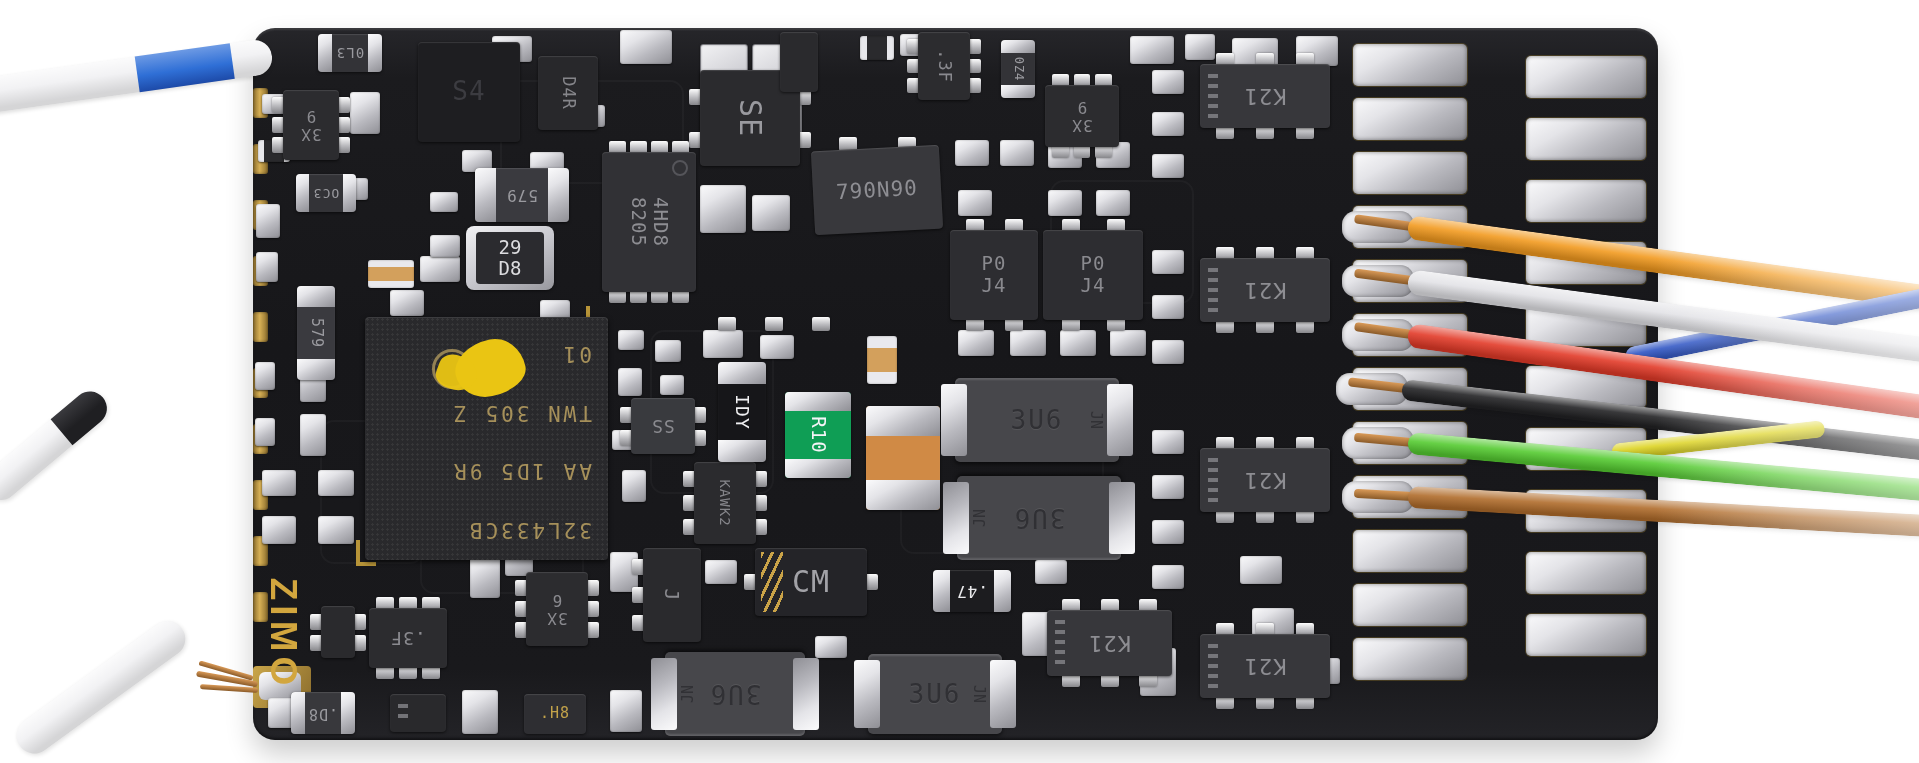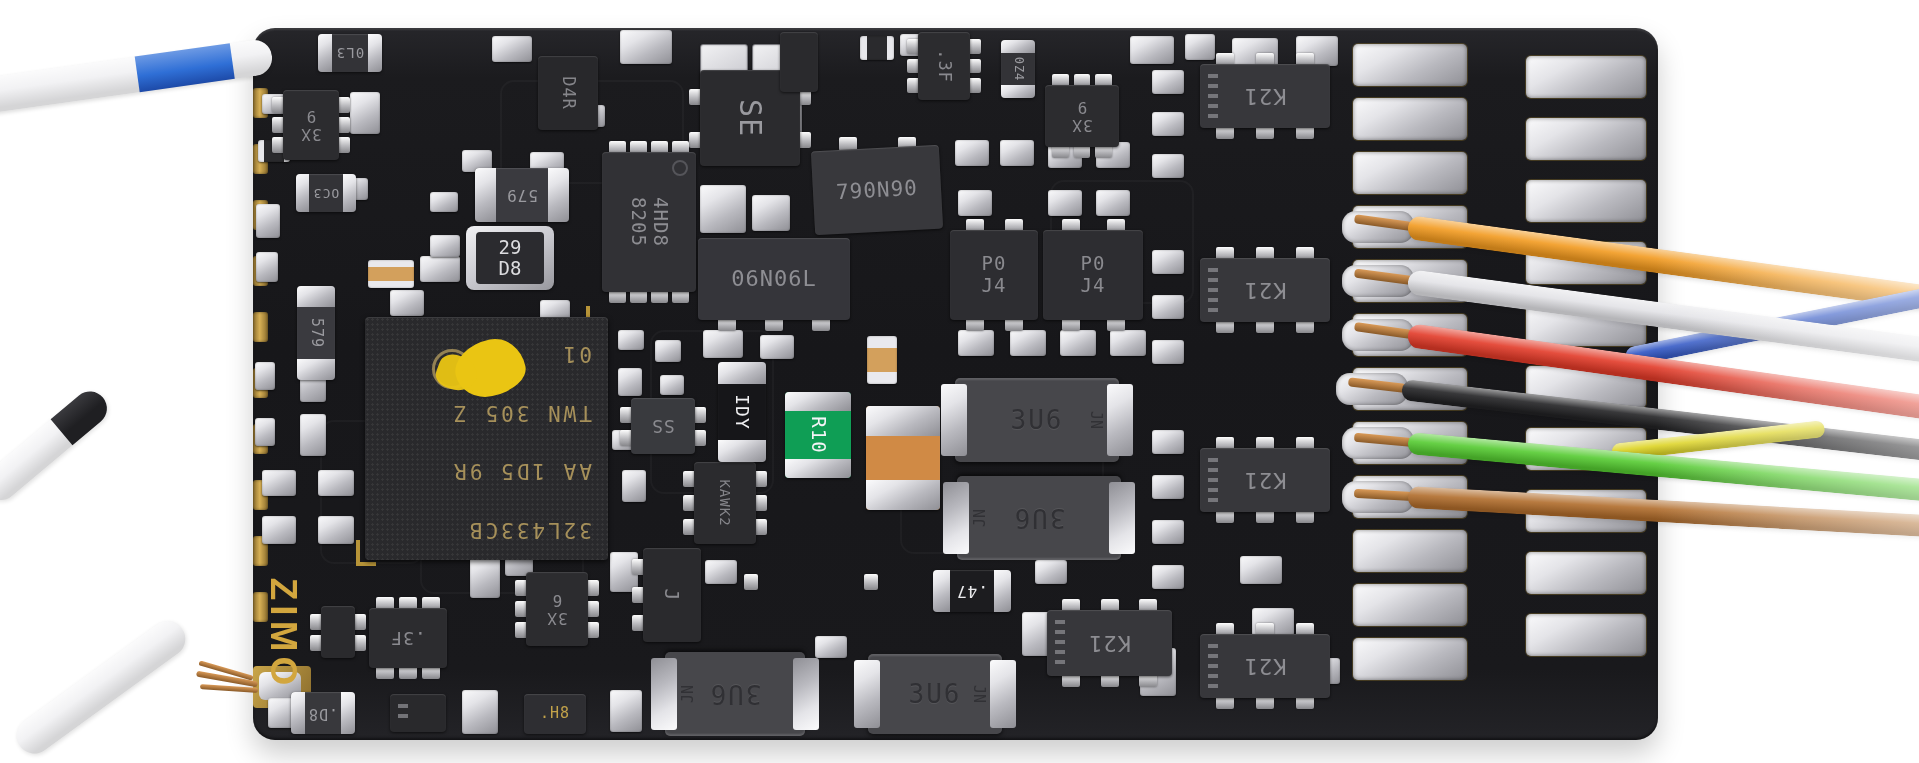--- a/index.html
+++ b/index.html
@@ -139,20 +139,23 @@
     <div style="position: absolute; left: 815px; top: 636px; width: 32px; height: 22px; border-radius: 3px; background: linear-gradient(150deg, rgb(251, 251, 252) 0%, rgb(228, 228, 232) 30%, rgb(185, 185, 191) 62%, rgb(143, 143, 149) 100%); box-shadow: rgba(0, 0, 0, 0.55) 0px 1px 2px, rgba(0, 0, 0, 0.35) 0px 0px 2px inset; z-index: 2;"></div>
     <div style="position: absolute; left: 1022px; top: 612px; width: 36px; height: 44px; border-radius: 3px; background: linear-gradient(150deg, rgb(251, 251, 252) 0%, rgb(228, 228, 232) 30%, rgb(185, 185, 191) 62%, rgb(143, 143, 149) 100%); box-shadow: rgba(0, 0, 0, 0.55) 0px 1px 2px, rgba(0, 0, 0, 0.35) 0px 0px 2px inset; z-index: 2;"></div>
     <div style="position: absolute; left: 1035px; top: 560px; width: 32px; height: 24px; border-radius: 3px; background: linear-gradient(150deg, rgb(251, 251, 252) 0%, rgb(228, 228, 232) 30%, rgb(185, 185, 191) 62%, rgb(143, 143, 149) 100%); box-shadow: rgba(0, 0, 0, 0.55) 0px 1px 2px, rgba(0, 0, 0, 0.35) 0px 0px 2px inset; z-index: 2;"></div>
     <div style="position: absolute; left: 1140px; top: 648px; width: 36px; height: 48px; border-radius: 3px; background: linear-gradient(150deg, rgb(251, 251, 252) 0%, rgb(228, 228, 232) 30%, rgb(185, 185, 191) 62%, rgb(143, 143, 149) 100%); box-shadow: rgba(0, 0, 0, 0.55) 0px 1px 2px, rgba(0, 0, 0, 0.35) 0px 0px 2px inset; z-index: 2;"></div>
     <div style="position: absolute; left: 1240px; top: 556px; width: 42px; height: 28px; border-radius: 3px; background: linear-gradient(150deg, rgb(251, 251, 252) 0%, rgb(228, 228, 232) 30%, rgb(185, 185, 191) 62%, rgb(143, 143, 149) 100%); box-shadow: rgba(0, 0, 0, 0.55) 0px 1px 2px, rgba(0, 0, 0, 0.35) 0px 0px 2px inset; z-index: 2;"></div>
     <div style="position: absolute; left: 1252px; top: 608px; width: 42px; height: 28px; border-radius: 3px; background: linear-gradient(150deg, rgb(251, 251, 252) 0%, rgb(228, 228, 232) 30%, rgb(185, 185, 191) 62%, rgb(143, 143, 149) 100%); box-shadow: rgba(0, 0, 0, 0.55) 0px 1px 2px, rgba(0, 0, 0, 0.35) 0px 0px 2px inset; z-index: 2;"></div>
     <div style="position: absolute; left: 1302px; top: 658px; width: 38px; height: 26px; border-radius: 3px; background: linear-gradient(150deg, rgb(251, 251, 252) 0%, rgb(228, 228, 232) 30%, rgb(185, 185, 191) 62%, rgb(143, 143, 149) 100%); box-shadow: rgba(0, 0, 0, 0.55) 0px 1px 2px, rgba(0, 0, 0, 0.35) 0px 0px 2px inset; z-index: 2;"></div>
     <div style="position: absolute; left: 705px; top: 560px; width: 32px; height: 24px; border-radius: 3px; background: linear-gradient(150deg, rgb(251, 251, 252) 0%, rgb(228, 228, 232) 30%, rgb(185, 185, 191) 62%, rgb(143, 143, 149) 100%); box-shadow: rgba(0, 0, 0, 0.55) 0px 1px 2px, rgba(0, 0, 0, 0.35) 0px 0px 2px inset; z-index: 2;"></div>
     <div style="position: absolute; left: 268px; top: 698px; width: 32px; height: 30px; border-radius: 3px; background: linear-gradient(150deg, rgb(251, 251, 252) 0%, rgb(228, 228, 232) 30%, rgb(185, 185, 191) 62%, rgb(143, 143, 149) 100%); box-shadow: rgba(0, 0, 0, 0.55) 0px 1px 2px, rgba(0, 0, 0, 0.35) 0px 0px 2px inset; z-index: 2;"></div>
     <div style="position: absolute; left: 867px; top: 336px; width: 30px; height: 48px; border-radius: 3px; background: linear-gradient(rgb(233, 233, 237) 0px, rgb(233, 233, 237) 24%, rgb(211, 160, 92) 24%, rgb(211, 160, 92) 76%, rgb(233, 233, 237) 76%); box-shadow: rgba(0, 0, 0, 0.55) 0px 1px 2px, rgba(0, 0, 0, 0.35) 0px 0px 2px inset; z-index: 2;"></div>
+    <div style="position: absolute; left: 418px; top: 42px; width: 102px; height: 100px; background: rgb(30, 30, 33); border-radius: 4px; box-shadow: rgba(0, 0, 0, 0.6) 0px 1px 3px, rgba(255, 255, 255, 0.12) 0px 1px 1px inset; z-index: 2;">
+      <div style="position: absolute; inset: 0px; display: flex; align-items: center; justify-content: center; white-space: pre-line; text-align: center; line-height: 1.15; letter-spacing: 1px; font-family: &quot;DejaVu Sans Mono&quot;, monospace; transform: rotate(0deg); color: rgb(60, 60, 65); font-size: 26px;">S4</div>
+    </div>
     <div style="position: absolute; left: 538px; top: 56px; width: 60px; height: 74px; background: rgb(40, 40, 43); border-radius: 4px; box-shadow: rgba(0, 0, 0, 0.6) 0px 1px 3px, rgba(255, 255, 255, 0.12) 0px 1px 1px inset; z-index: 2;">
       <div style="position: absolute; inset: 0px; display: flex; align-items: center; justify-content: center; white-space: pre-line; text-align: center; line-height: 1.15; letter-spacing: 1px; font-family: &quot;DejaVu Sans Mono&quot;, monospace; transform: rotate(90deg); color: rgb(133, 133, 138); font-size: 17px;">D4R</div>
     </div>
     <div style="position: absolute; background: linear-gradient(rgb(253, 253, 253), rgb(185, 185, 189) 55%, rgb(135, 135, 139)); border-radius: 2px; box-shadow: rgba(0, 0, 0, 0.5) 0px 0px 2px; left: 689px; top: 88.5px; width: 14px; height: 16px; z-index: 2;"></div>
     <div style="position: absolute; background: linear-gradient(rgb(253, 253, 253), rgb(185, 185, 189) 55%, rgb(135, 135, 139)); border-radius: 2px; box-shadow: rgba(0, 0, 0, 0.5) 0px 0px 2px; left: 689px; top: 131.5px; width: 14px; height: 16px; z-index: 2;"></div>
     <div style="position: absolute; background: linear-gradient(rgb(253, 253, 253), rgb(185, 185, 189) 55%, rgb(135, 135, 139)); border-radius: 2px; box-shadow: rgba(0, 0, 0, 0.5) 0px 0px 2px; left: 797px; top: 88.5px; width: 14px; height: 16px; z-index: 2;"></div>
     <div style="position: absolute; background: linear-gradient(rgb(253, 253, 253), rgb(185, 185, 189) 55%, rgb(135, 135, 139)); border-radius: 2px; box-shadow: rgba(0, 0, 0, 0.5) 0px 0px 2px; left: 797px; top: 131.5px; width: 14px; height: 16px; z-index: 2;"></div>
     <div style="position: absolute; left: 700px; top: 70px; width: 100px; height: 96px; background: rgb(43, 43, 46); border-radius: 4px; box-shadow: rgba(0, 0, 0, 0.6) 0px 1px 3px, rgba(255, 255, 255, 0.12) 0px 1px 1px inset; z-index: 2;">
       <div style="position: absolute; inset: 0px; display: flex; align-items: center; justify-content: center; white-space: pre-line; text-align: center; line-height: 1.15; letter-spacing: 1px; font-family: &quot;DejaVu Sans Mono&quot;, monospace; transform: rotate(90deg); color: rgb(154, 154, 159); font-size: 30px;">SE</div>
     </div>
@@ -170,23 +173,20 @@
 8205</div>
     </div>
     <div style="position: absolute; background: linear-gradient(rgb(253, 253, 253), rgb(185, 185, 189) 55%, rgb(135, 135, 139)); border-radius: 2px; box-shadow: rgba(0, 0, 0, 0.5) 0px 0px 2px; left: 838.5px; top: 137px; width: 18px; height: 14px; z-index: 2;"></div>
     <div style="position: absolute; background: linear-gradient(rgb(253, 253, 253), rgb(185, 185, 189) 55%, rgb(135, 135, 139)); border-radius: 2px; box-shadow: rgba(0, 0, 0, 0.5) 0px 0px 2px; left: 897.5px; top: 137px; width: 18px; height: 14px; z-index: 2;"></div>
     <div style="position: absolute; left: 813px; top: 148px; width: 128px; height: 84px; background: rgb(56, 56, 60); border-radius: 4px; box-shadow: rgba(0, 0, 0, 0.6) 0px 1px 3px, rgba(255, 255, 255, 0.12) 0px 1px 1px inset; transform: rotate(-3deg); z-index: 2;">
       <div style="position: absolute; inset: 0px; display: flex; align-items: center; justify-content: center; white-space: pre-line; text-align: center; line-height: 1.15; letter-spacing: 1px; font-family: &quot;DejaVu Sans Mono&quot;, monospace; transform: rotate(0deg); color: rgb(142, 142, 147); font-size: 21px;">790N90</div>
     </div>
     <div style="position: absolute; background: linear-gradient(rgb(253, 253, 253), rgb(185, 185, 189) 55%, rgb(135, 135, 139)); border-radius: 2px; box-shadow: rgba(0, 0, 0, 0.5) 0px 0px 2px; left: 717.667px; top: 317px; width: 18px; height: 14px; z-index: 2;"></div>
     <div style="position: absolute; background: linear-gradient(rgb(253, 253, 253), rgb(185, 185, 189) 55%, rgb(135, 135, 139)); border-radius: 2px; box-shadow: rgba(0, 0, 0, 0.5) 0px 0px 2px; left: 765px; top: 317px; width: 18px; height: 14px; z-index: 2;"></div>
     <div style="position: absolute; background: linear-gradient(rgb(253, 253, 253), rgb(185, 185, 189) 55%, rgb(135, 135, 139)); border-radius: 2px; box-shadow: rgba(0, 0, 0, 0.5) 0px 0px 2px; left: 812.333px; top: 317px; width: 18px; height: 14px; z-index: 2;"></div>
-    <div style="position: absolute; left: 698px; top: 238px; width: 152px; height: 82px; background: rgb(53, 53, 58); border-radius: 4px; box-shadow: rgba(0, 0, 0, 0.6) 0px 1px 3px, rgba(255, 255, 255, 0.12) 0px 1px 1px inset; z-index: 2;">
-      <div style="position: absolute; inset: 0px; display: flex; align-items: center; justify-content: center; white-space: pre-line; text-align: center; line-height: 1.15; letter-spacing: 1px; font-family: &quot;DejaVu Sans Mono&quot;, monospace; transform: rotate(0deg); color: rgb(142, 142, 147); font-size: 22px;">06N06L</div>
-    </div>
     <div style="position: absolute; background: linear-gradient(rgb(253, 253, 253), rgb(185, 185, 189) 55%, rgb(135, 135, 139)); border-radius: 2px; box-shadow: rgba(0, 0, 0, 0.5) 0px 0px 2px; left: 965.5px; top: 219px; width: 18px; height: 14px; z-index: 2;"></div>
     <div style="position: absolute; background: linear-gradient(rgb(253, 253, 253), rgb(185, 185, 189) 55%, rgb(135, 135, 139)); border-radius: 2px; box-shadow: rgba(0, 0, 0, 0.5) 0px 0px 2px; left: 1004.5px; top: 219px; width: 18px; height: 14px; z-index: 2;"></div>
     <div style="position: absolute; background: linear-gradient(rgb(253, 253, 253), rgb(185, 185, 189) 55%, rgb(135, 135, 139)); border-radius: 2px; box-shadow: rgba(0, 0, 0, 0.5) 0px 0px 2px; left: 965.5px; top: 317px; width: 18px; height: 14px; z-index: 2;"></div>
     <div style="position: absolute; background: linear-gradient(rgb(253, 253, 253), rgb(185, 185, 189) 55%, rgb(135, 135, 139)); border-radius: 2px; box-shadow: rgba(0, 0, 0, 0.5) 0px 0px 2px; left: 1004.5px; top: 317px; width: 18px; height: 14px; z-index: 2;"></div>
     <div style="position: absolute; left: 950px; top: 230px; width: 88px; height: 90px; background: rgb(45, 45, 49); border-radius: 4px; box-shadow: rgba(0, 0, 0, 0.6) 0px 1px 3px, rgba(255, 255, 255, 0.12) 0px 1px 1px inset; z-index: 2;">
       <div style="position: absolute; inset: 0px; display: flex; align-items: center; justify-content: center; white-space: pre-line; text-align: center; line-height: 1.15; letter-spacing: 1px; font-family: &quot;DejaVu Sans Mono&quot;, monospace; transform: rotate(0deg); color: rgb(138, 138, 143); font-size: 19px;">P0
 J4</div>
     </div>
     <div style="position: absolute; background: linear-gradient(rgb(253, 253, 253), rgb(185, 185, 189) 55%, rgb(135, 135, 139)); border-radius: 2px; box-shadow: rgba(0, 0, 0, 0.5) 0px 0px 2px; left: 1061.5px; top: 219px; width: 18px; height: 14px; z-index: 2;"></div>
     <div style="position: absolute; background: linear-gradient(rgb(253, 253, 253), rgb(185, 185, 189) 55%, rgb(135, 135, 139)); border-radius: 2px; box-shadow: rgba(0, 0, 0, 0.5) 0px 0px 2px; left: 1106.5px; top: 219px; width: 18px; height: 14px; z-index: 2;"></div>
@@ -305,20 +305,24 @@
     </div>
     <div style="position: absolute; background: linear-gradient(rgb(253, 253, 253), rgb(185, 185, 189) 55%, rgb(135, 135, 139)); border-radius: 2px; box-shadow: rgba(0, 0, 0, 0.5) 0px 0px 2px; left: 620px; top: 406.5px; width: 14px; height: 16px; z-index: 2;"></div>
     <div style="position: absolute; background: linear-gradient(rgb(253, 253, 253), rgb(185, 185, 189) 55%, rgb(135, 135, 139)); border-radius: 2px; box-shadow: rgba(0, 0, 0, 0.5) 0px 0px 2px; left: 620px; top: 429.5px; width: 14px; height: 16px; z-index: 2;"></div>
     <div style="position: absolute; background: linear-gradient(rgb(253, 253, 253), rgb(185, 185, 189) 55%, rgb(135, 135, 139)); border-radius: 2px; box-shadow: rgba(0, 0, 0, 0.5) 0px 0px 2px; left: 692px; top: 406.5px; width: 14px; height: 16px; z-index: 2;"></div>
     <div style="position: absolute; background: linear-gradient(rgb(253, 253, 253), rgb(185, 185, 189) 55%, rgb(135, 135, 139)); border-radius: 2px; box-shadow: rgba(0, 0, 0, 0.5) 0px 0px 2px; left: 692px; top: 429.5px; width: 14px; height: 16px; z-index: 2;"></div>
     <div style="position: absolute; left: 631px; top: 398px; width: 64px; height: 56px; background: rgb(57, 58, 62); border-radius: 4px; box-shadow: rgba(0, 0, 0, 0.6) 0px 1px 3px, rgba(255, 255, 255, 0.12) 0px 1px 1px inset; z-index: 2;">
       <div style="position: absolute; inset: 0px; display: flex; align-items: center; justify-content: center; white-space: pre-line; text-align: center; line-height: 1.15; letter-spacing: 1px; font-family: &quot;DejaVu Sans Mono&quot;, monospace; transform: rotate(180deg); color: rgb(138, 138, 143); font-size: 18px;">SS</div>
     </div>
     <div style="position: absolute; background: linear-gradient(rgb(253, 253, 253), rgb(185, 185, 189) 55%, rgb(135, 135, 139)); border-radius: 2px; box-shadow: rgba(0, 0, 0, 0.5) 0px 0px 2px; left: 744px; top: 574px; width: 14px; height: 16px; z-index: 2;"></div>
     <div style="position: absolute; background: linear-gradient(rgb(253, 253, 253), rgb(185, 185, 189) 55%, rgb(135, 135, 139)); border-radius: 2px; box-shadow: rgba(0, 0, 0, 0.5) 0px 0px 2px; left: 864px; top: 574px; width: 14px; height: 16px; z-index: 2;"></div>
+    <div style="position: absolute; left: 755px; top: 548px; width: 112px; height: 68px; background: rgb(36, 36, 40); border-radius: 4px; box-shadow: rgba(0, 0, 0, 0.6) 0px 1px 3px, rgba(255, 255, 255, 0.12) 0px 1px 1px inset; z-index: 2;">
+      <div style="position: absolute; left: 6px; top: 4px; bottom: 4px; width: 22px; background: repeating-linear-gradient(115deg, rgb(202, 163, 72) 0px, rgb(202, 163, 72) 3px, transparent 3px, transparent 9px);"></div>
+      <div style="position: absolute; inset: 0px; display: flex; align-items: center; justify-content: center; white-space: pre-line; text-align: center; line-height: 1.15; letter-spacing: 1px; font-family: &quot;DejaVu Sans Mono&quot;, monospace; transform: rotate(0deg); color: rgb(162, 162, 167); font-size: 30px;">CM</div>
+    </div>
     <div style="position: absolute; left: 933px; top: 570px; width: 78px; height: 42px; background: rgb(28, 28, 31); border-radius: 4px; box-shadow: rgba(0, 0, 0, 0.6) 0px 1px 3px, rgba(255, 255, 255, 0.12) 0px 1px 1px inset; z-index: 2;">
       <div style="position: absolute; left: 0px; top: 0px; bottom: 0px; width: 17px; background: linear-gradient(150deg, rgb(251, 251, 252) 0%, rgb(228, 228, 232) 30%, rgb(185, 185, 191) 62%, rgb(143, 143, 149) 100%); border-radius: 4px 0px 0px 4px;"></div>
       <div style="position: absolute; right: 0px; top: 0px; bottom: 0px; width: 17px; background: linear-gradient(150deg, rgb(251, 251, 252) 0%, rgb(228, 228, 232) 30%, rgb(185, 185, 191) 62%, rgb(143, 143, 149) 100%); border-radius: 0px 4px 4px 0px;"></div>
       <div style="position: absolute; inset: 0px; display: flex; align-items: center; justify-content: center; white-space: pre-line; text-align: center; line-height: 1.15; letter-spacing: 1px; font-family: &quot;DejaVu Sans Mono&quot;, monospace; transform: rotate(180deg); color: rgb(234, 234, 236); font-size: 16px;">.47</div>
     </div>
     <div style="position: absolute; background: linear-gradient(rgb(253, 253, 253), rgb(185, 185, 189) 55%, rgb(135, 135, 139)); border-radius: 2px; box-shadow: rgba(0, 0, 0, 0.5) 0px 0px 2px; left: 632px; top: 559px; width: 14px; height: 16px; z-index: 2;"></div>
     <div style="position: absolute; background: linear-gradient(rgb(253, 253, 253), rgb(185, 185, 189) 55%, rgb(135, 135, 139)); border-radius: 2px; box-shadow: rgba(0, 0, 0, 0.5) 0px 0px 2px; left: 632px; top: 587px; width: 14px; height: 16px; z-index: 2;"></div>
     <div style="position: absolute; background: linear-gradient(rgb(253, 253, 253), rgb(185, 185, 189) 55%, rgb(135, 135, 139)); border-radius: 2px; box-shadow: rgba(0, 0, 0, 0.5) 0px 0px 2px; left: 632px; top: 615px; width: 14px; height: 16px; z-index: 2;"></div>
     <div style="position: absolute; left: 643px; top: 548px; width: 58px; height: 94px; background: rgb(42, 42, 45); border-radius: 4px; box-shadow: rgba(0, 0, 0, 0.6) 0px 1px 3px, rgba(255, 255, 255, 0.12) 0px 1px 1px inset; z-index: 2;">
       <div style="position: absolute; inset: 0px; display: flex; align-items: center; justify-content: center; white-space: pre-line; text-align: center; line-height: 1.15; letter-spacing: 1px; font-family: &quot;DejaVu Sans Mono&quot;, monospace; transform: rotate(90deg); color: rgb(138, 138, 143); font-size: 20px;">J</div>

